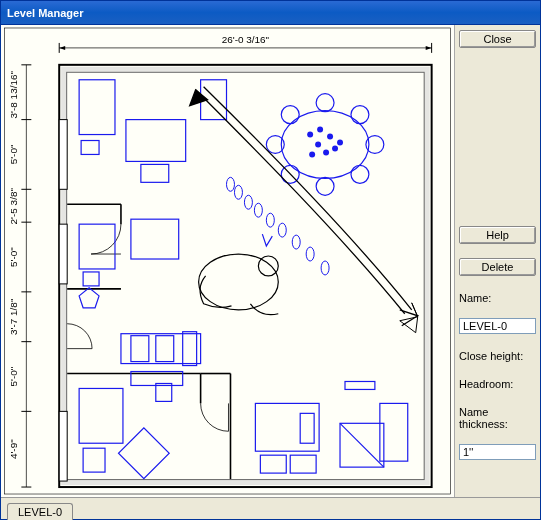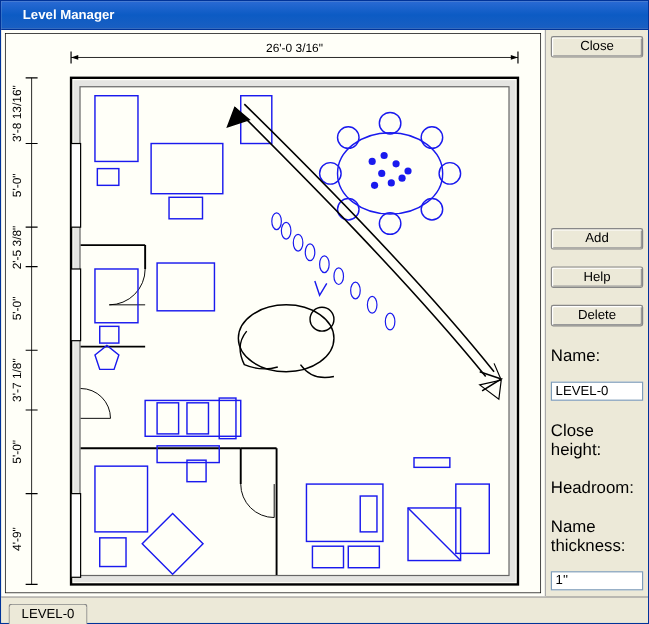--- a/index.html
+++ b/index.html
@@ -18,21 +18,21 @@
       background: #ece9d8;
       display: flex;
       flex-direction: column;
     }
     .titlebar {
       height: 24px;
       background: linear-gradient(to bottom, #2a6ad4 0%, #0c5bc4 50%, #1a5fc2 100%);
       border-bottom: 1px solid #003399;
       display: flex;
       align-items: center;
-      padding: 0 18px;
+      padding: 0 6px;
       color: white;
       font-weight: bold;
     }
     .content {
       flex: 1;
       display: flex;
       overflow: hidden;
     }
     .canvas-area {
       flex: 1;
@@ -59,21 +59,21 @@
       border: 1px solid #888;
       border-radius: 2px;
       padding: 2px 4px;
       font-family: Tahoma, sans-serif;
       font-size: 11px;
       text-align: center;
       cursor: pointer;
       box-shadow: inset 1px 1px 0 #fff, inset -1px -1px 0 #999;
     }
     .lbl {
-      font-size: 14px;
+      font-size: 11px;
       color: #000;
       margin-top: 2px;
     }
     .txtfield {
       background: #fff;
       border: 1px solid #7f9db9;
       font-family: Tahoma, sans-serif;
       font-size: 11px;
       padding: 1px 3px;
       width: 100%;
@@ -248,21 +248,20 @@
           <ellipse cx="296" cy="218" rx="4" ry="7"></ellipse>
             <ellipse cx="310" cy="230" rx="4" ry="7"></ellipse>
           <ellipse cx="325" cy="244" rx="4" ry="7"></ellipse>
         </g>
       </svg>
     </div>
 
     <div class="side-panel">
       <button class="btn">Close</button>
       <div style="height:150px"></div>
-      <button class="btn">Add</button>
       <button class="btn">Help</button>
       <button class="btn">Delete</button>
 
       <div class="lbl">Name:</div>
       <input class="txtfield" value="LEVEL-0" style="">
 
       <div class="lbl">Close height:</div>
 
       <div class="lbl">Headroom:</div>
 

